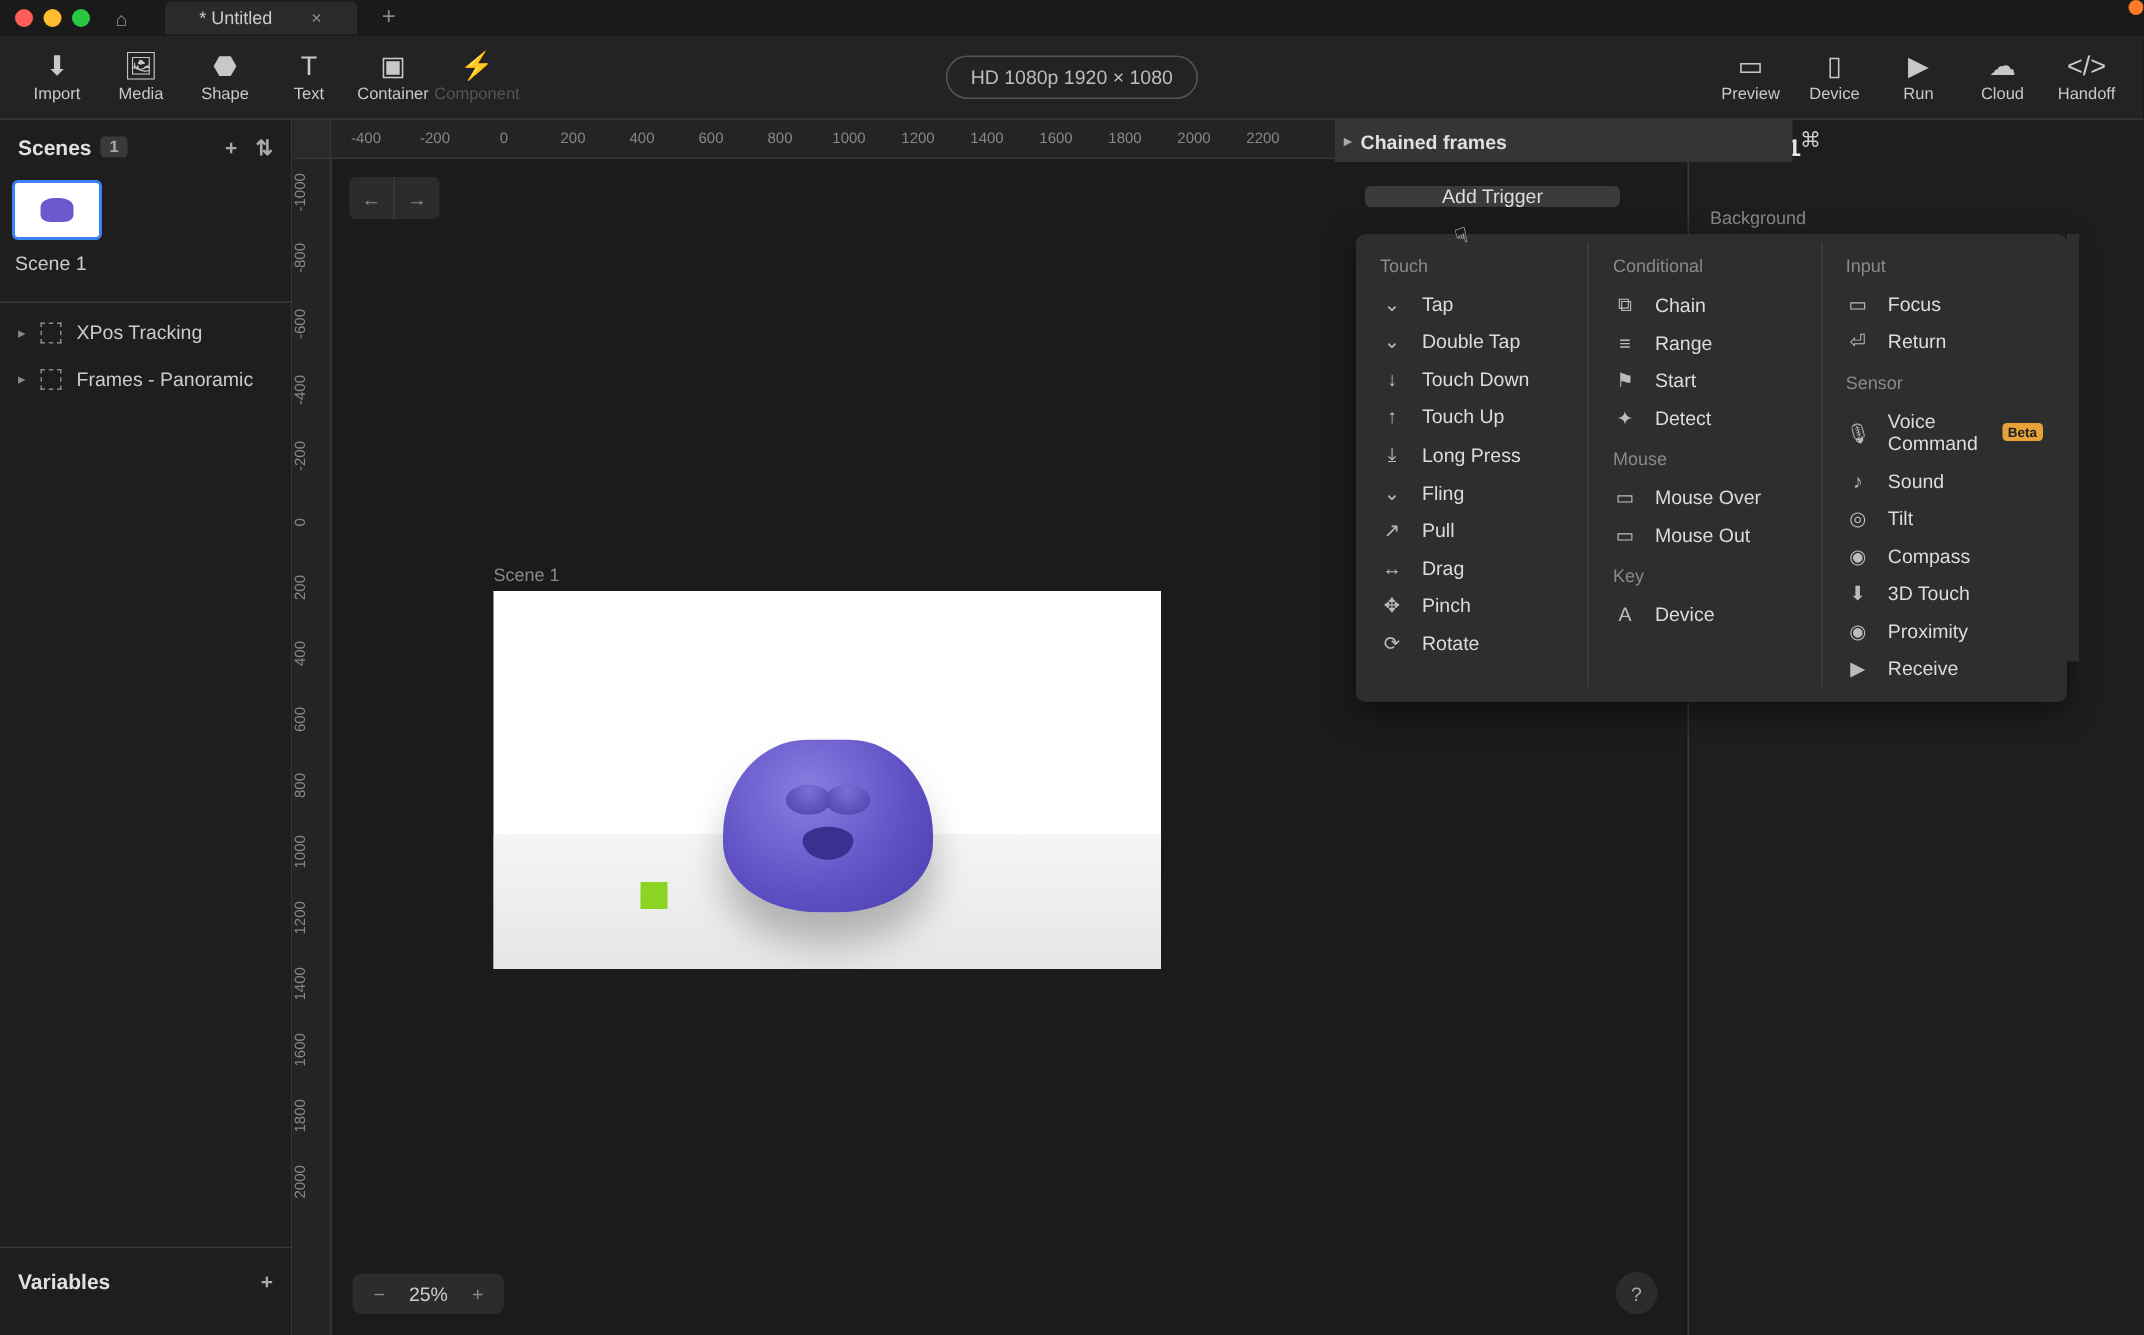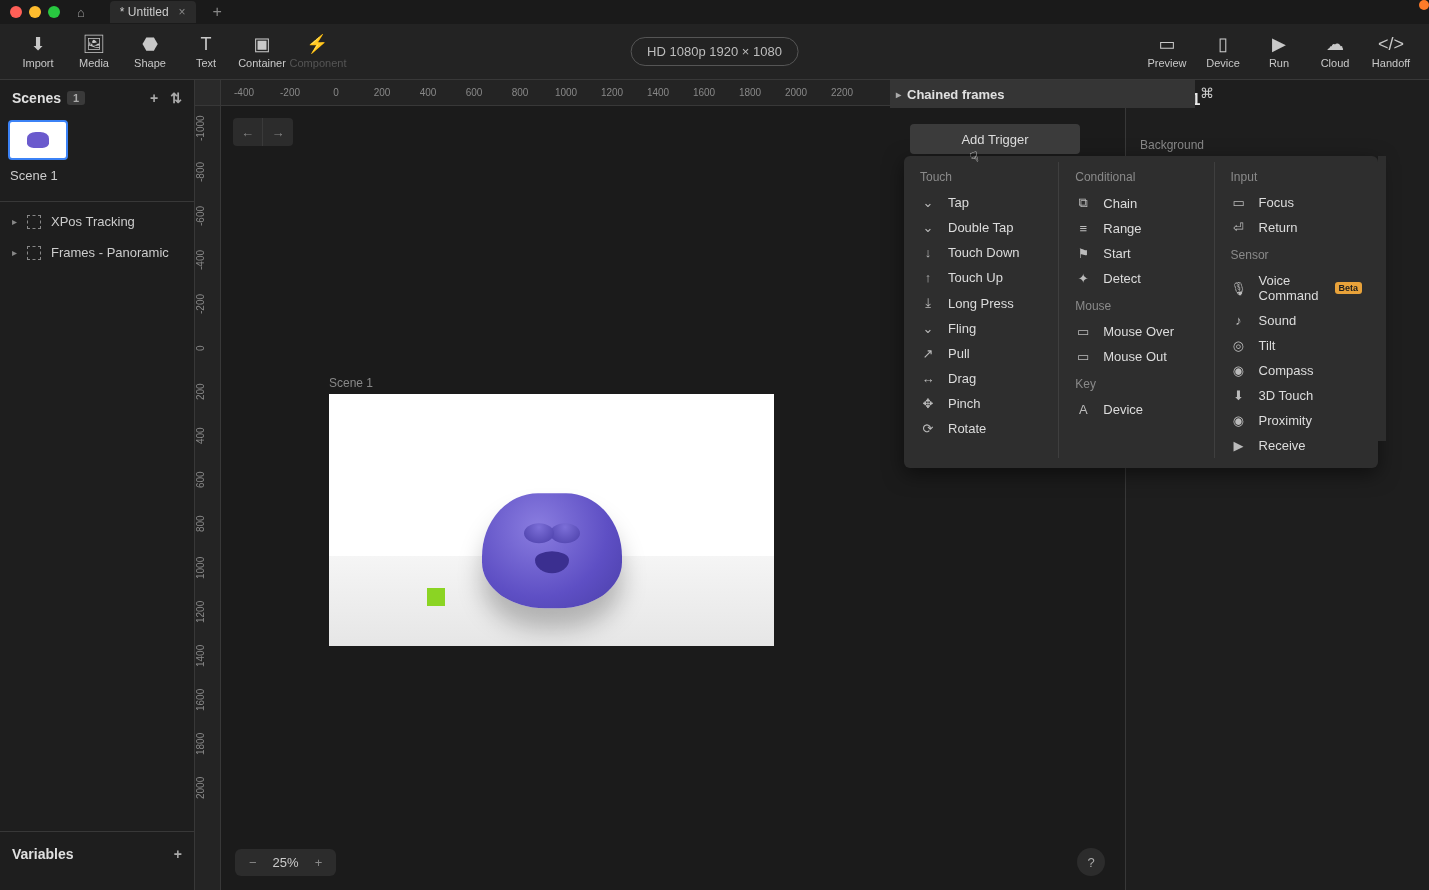--- a/index.html
+++ b/index.html
@@ -5,21 +5,21 @@
 * { margin: 0; padding: 0; box-sizing: border-box; font-family: -apple-system, BlinkMacSystemFont, "Segoe UI", sans-serif; }
 body { background: #1e1e1e; color: #b0b0b0; font-size: 13px; overflow: hidden; width: 1429px; height: 890px; position: relative; }
 
 
 .titlebar { height: 24px; background: #1a1a1a; display: flex; align-items: center; padding-left: 10px; gap: 7px; }
 .traffic { width: 12px; height: 12px; border-radius: 50%; }
 .traffic.close { background: #ff5f57; }
 .traffic.min { background: #febc2e; }
 .traffic.max { background: #28c840; }
 .titlebar .home { margin-left: 10px; color: #9a9a9a; font-size: 13px; }
-.tab { margin-left: 18px; background: #2a2a2a; padding: 4px 10px; border-radius: 4px 4px 0 0; display: flex; align-items: center; gap: 10px; color: #ccc; font-size: 12px; }
+.tab { margin-left: 18px; background: #2a2a2a; padding: 4px 23px; border-radius: 4px 4px 0 0; display: flex; align-items: center; gap: 26px; color: #ccc; font-size: 12px; }
 .tab .close-x { color: #888; cursor: pointer; }
 .tab-add { margin-left: 10px; color: #888; font-size: 16px; }
 
 
 .toolbar { height: 56px; background: #232323; border-bottom: 1px solid #383838; display: flex; align-items: center; padding: 0 10px; }
 .tool-btn { display: flex; flex-direction: column; align-items: center; justify-content: center; width: 56px; height: 50px; color: #c8c8c8; font-size: 11px; gap: 3px; cursor: pointer; }
 .tool-btn.dim { color: #555; }
 .tool-btn .ic { font-size: 18px; height: 20px; display: flex; align-items: center; justify-content: center; }
 .res-pill { margin-left: auto; margin-right: auto; position: absolute; left: 50%; transform: translateX(-50%); border: 1px solid #555; border-radius: 18px; padding: 6px 16px; color: #bdbdbd; font-size: 13px; }
 .toolbar-right { margin-left: auto; display: flex; align-items: center; }
@@ -87,22 +87,22 @@
 
 .chained-bar {
   position: absolute; top: 80px; left: 890px; width: 305px; height: 28px;
   background: #353535; display: flex; align-items: center; padding: 0 10px; color: #e0e0e0; font-size: 13px; font-weight: 600;
   z-index: 40;
 }
 .chained-bar .disc { margin-left: -4px; margin-right: 6px; color: #aaa; font-size: 10px; }
 .chained-icon { position: absolute; top: 85px; left: 1200px; color: #ccc; z-index: 40; font-size: 14px; }
 
 .add-trigger-pill {
-  position: absolute; top: 124px; left: 910px; width: 170px; height: 30px;
-  background: #3b3b3b; border-radius: 4px; display: flex; align-items: center; justify-content: center;
+  position: absolute; top: 124px; left: 910px; width: 170px; height: 14px;
+  background: #3b3b3b; border-radius: 4px; display: flex; align-items: flex-end; justify-content: center;
   color: #ddd; font-size: 13px; z-index: 60;
 }
 .cursor-img { position: absolute; top: 149px; left: 970px; color: #eee; font-size: 14px; z-index: 70; transform: rotate(-15deg); }
 
 
 .trigger-menu {
   position: absolute; top: 156px; left: 904px; width: 474px;
   background: #2e2e2e; border-radius: 6px; box-shadow: 0 6px 20px rgba(0,0,0,.5);
   display: flex; z-index: 50; padding: 6px 0 10px 0;
 }

